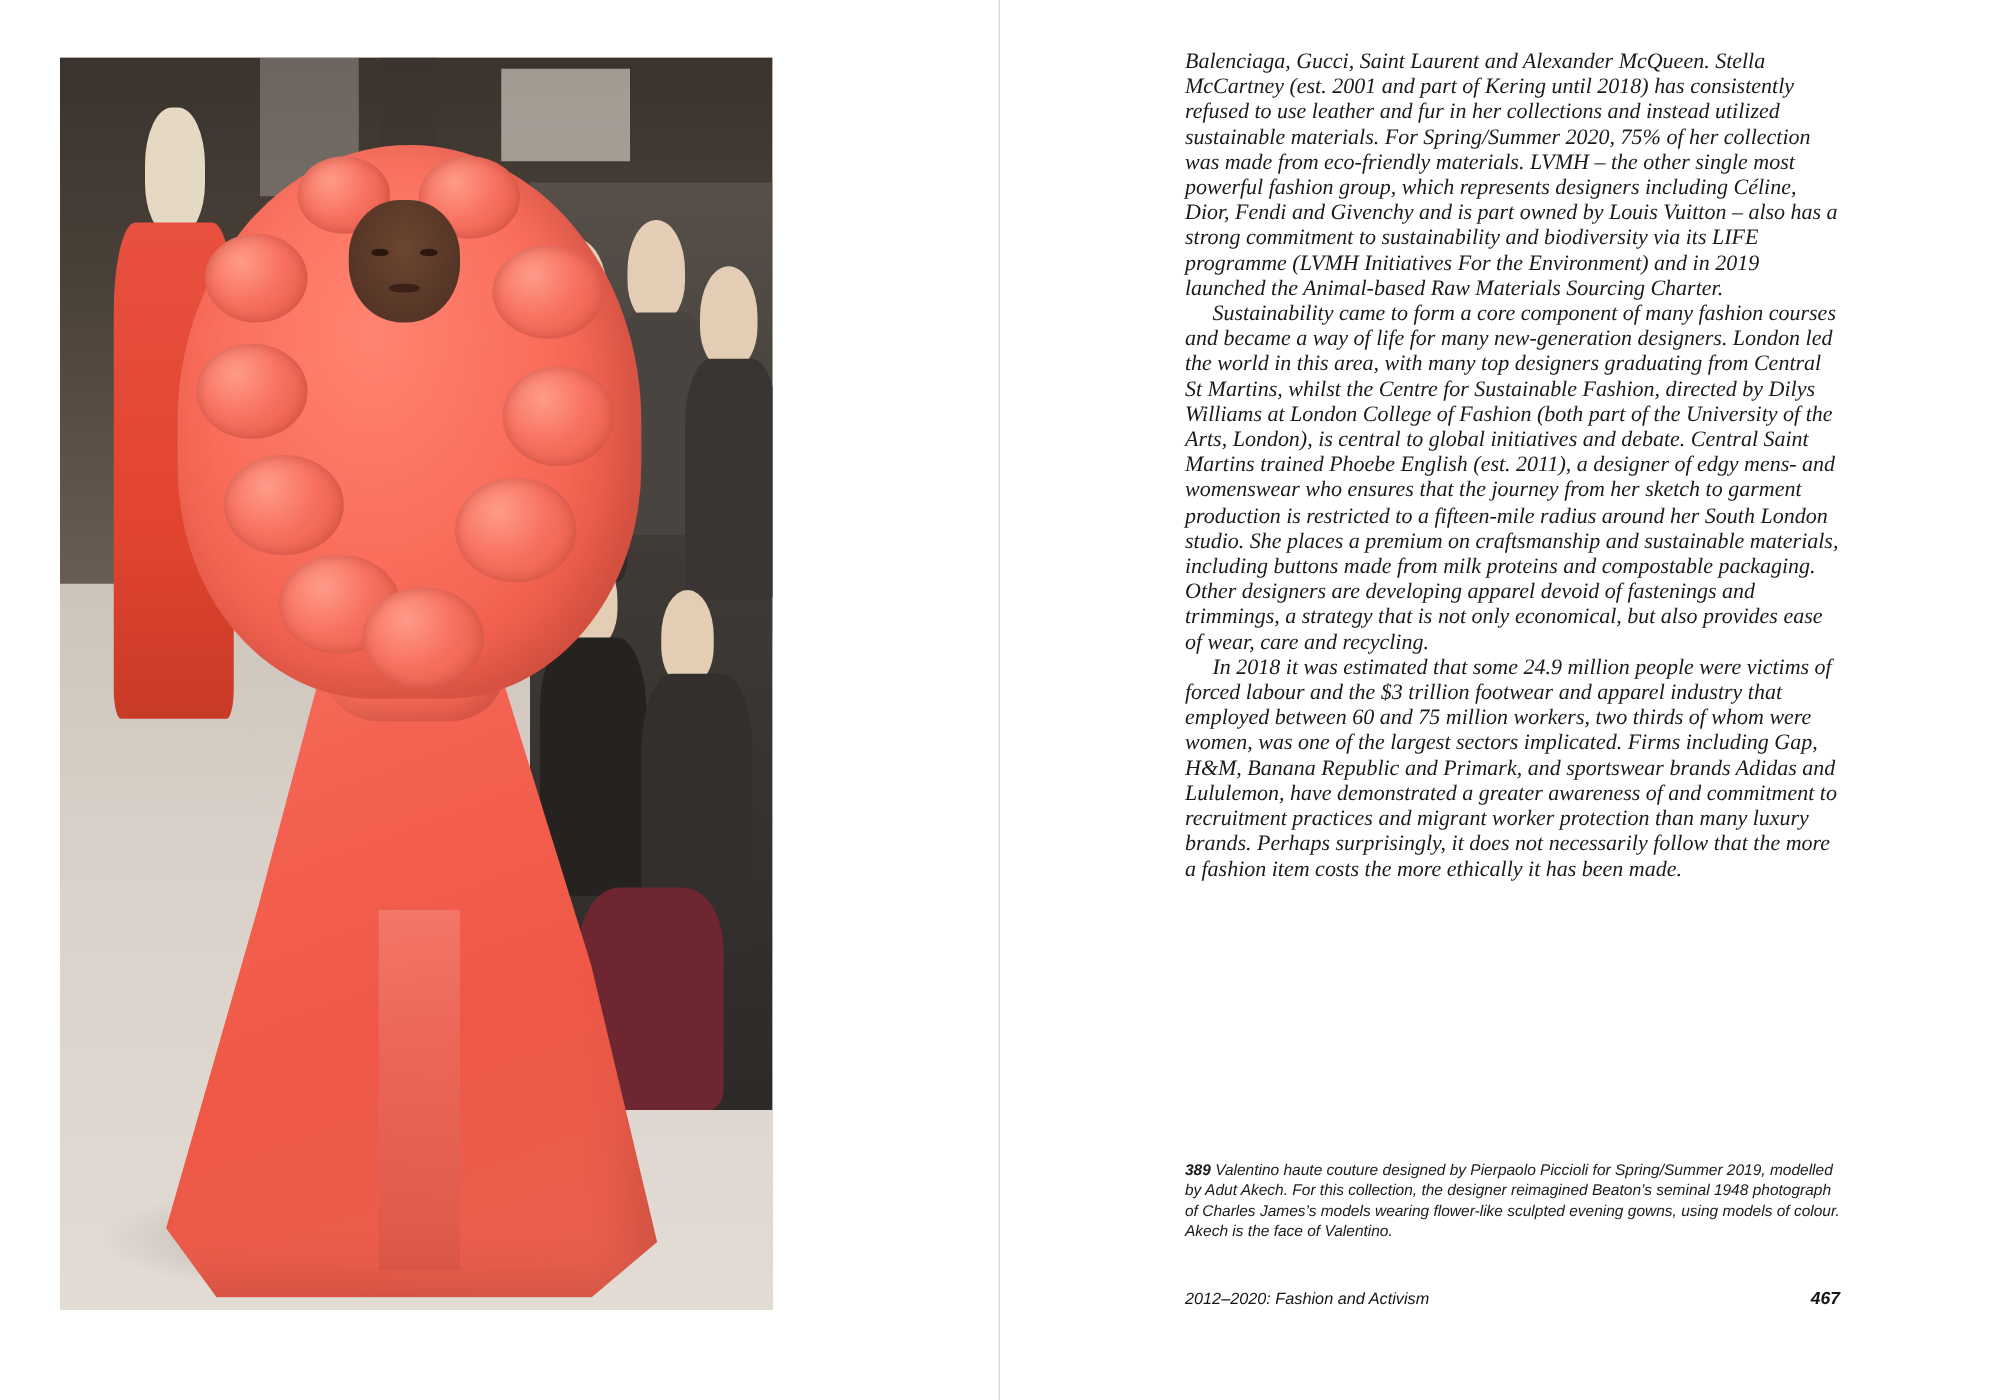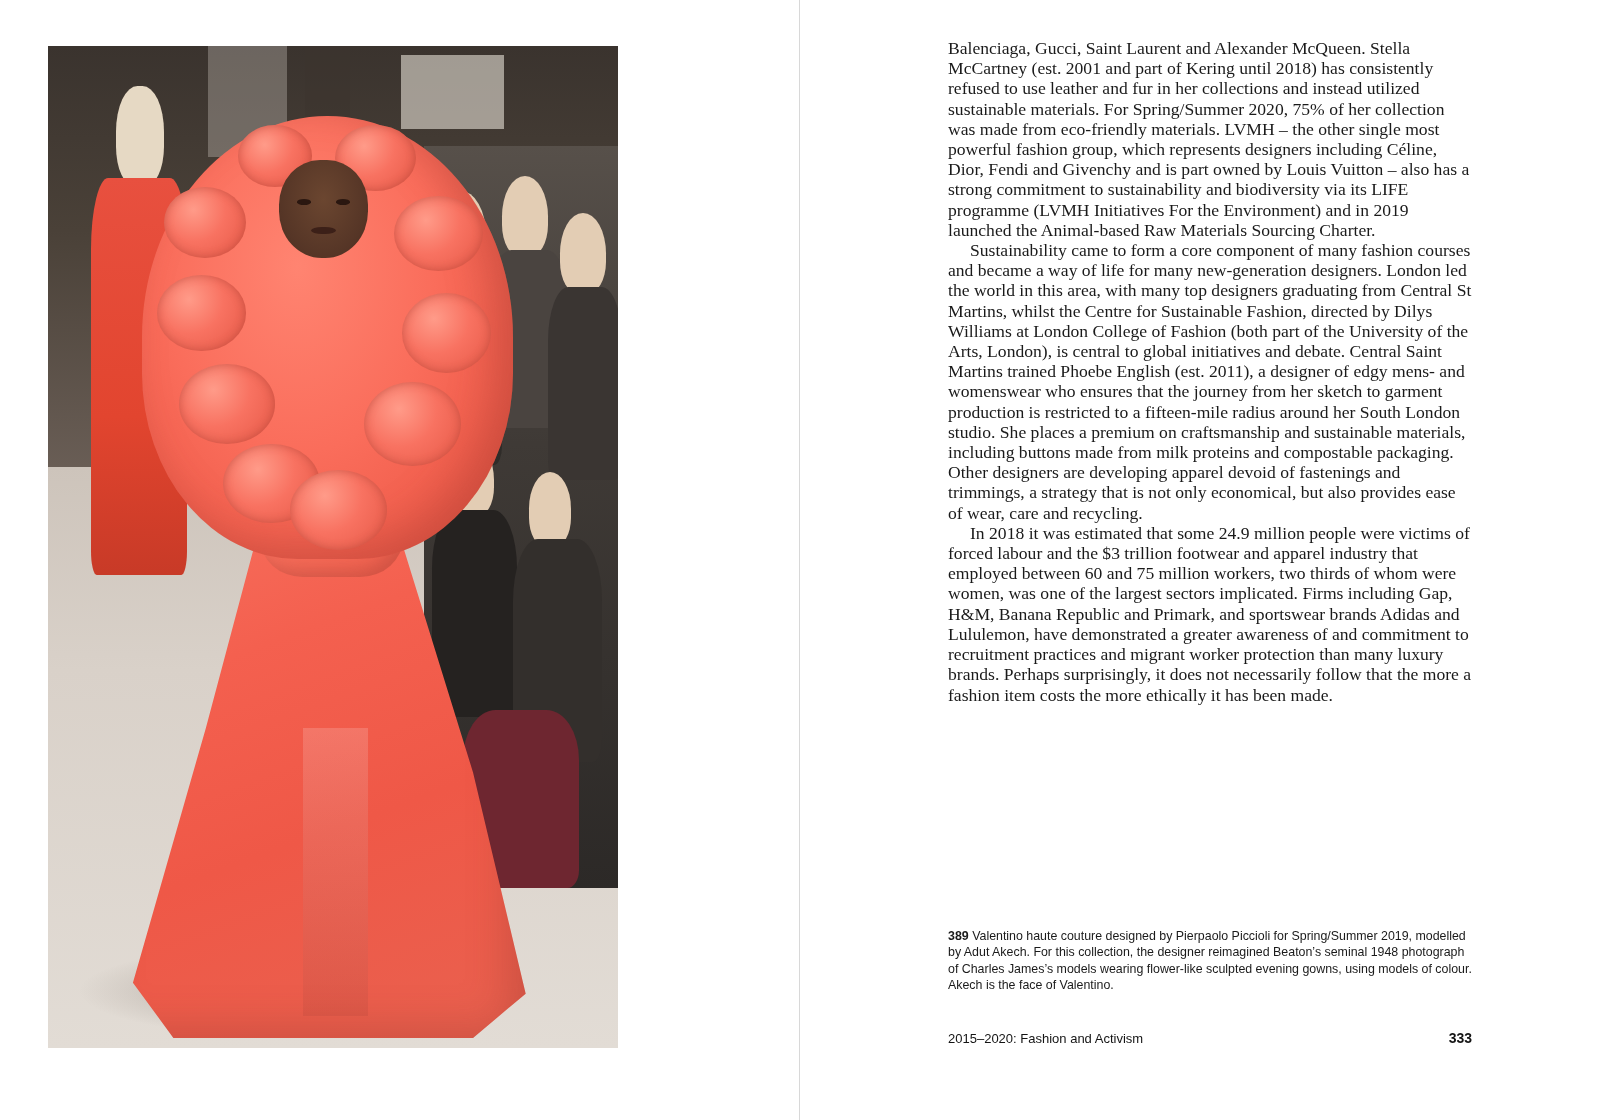--- a/index.html
+++ b/index.html
@@ -12,20 +12,21 @@
     height: 1120px;
     font-family: "Liberation Serif", serif;
     color: #1a1a1a;
     overflow: hidden;
   }
   .spread {
     position: relative;
     width: 1600px;
     height: 1120px;
     display: flex;
+    font-style: italic;
   }
   .page {
     position: relative;
     height: 1120px;
     background: #ffffff;
     box-sizing: border-box;
   }
   .page-left {
     width: 800px;
     border-right: 1px solid #d8d8d8;
@@ -314,18 +315,18 @@
       <p class="body-par indent">Sustainability came to form a core component of many fashion courses and became a way of life for many new-generation designers. London led the world in this area, with many top designers graduating from Central St Martins, whilst the Centre for Sustainable Fashion, directed by Dilys Williams at London College of Fashion (both part of the University of the Arts, London), is central to global initiatives and debate. Central Saint Martins trained Phoebe English (est. 2011), a designer of edgy mens- and womenswear who ensures that the journey from her sketch to garment production is restricted to a fifteen-mile radius around her South London studio. She places a premium on craftsmanship and sustainable materials, including buttons made from milk proteins and compostable packaging. Other designers are developing apparel devoid of fastenings and trimmings, a strategy that is not only economical, but also provides ease of wear, care and recycling.</p>
       <p class="body-par indent">In 2018 it was estimated that some 24.9 million people were victims of forced labour and the $3 trillion footwear and apparel industry that employed between 60 and 75 million workers, two thirds of whom were women, was one of the largest sectors implicated. Firms including Gap, H&amp;M, Banana Republic and Primark, and sportswear brands Adidas and Lululemon, have demonstrated a greater awareness of and commitment to recruitment practices and migrant worker protection than many luxury brands. Perhaps surprisingly, it does not necessarily follow that the more a fashion item costs the more ethically it has been made.</p>
     </div>
 
     <div class="caption">
       <span class="num">389</span>
       <span>Valentino haute couture designed by Pierpaolo Piccioli for Spring/Summer 2019, modelled by Adut Akech. For this collection, the designer reimagined Beaton’s seminal 1948 photograph of Charles James’s models wearing flower-like sculpted evening gowns, using models of colour. Akech is the face of Valentino.</span>
     </div>
 
     <div class="footer">
-      <span>2015–2020: Fashion and Activism</span>
-      <span class="folio">333</span>
+      <span>2012–2020: Fashion and Activism</span>
+      <span class="folio">467</span>
     </div>
 
   </div>
 </div>
 
 </body></html>

